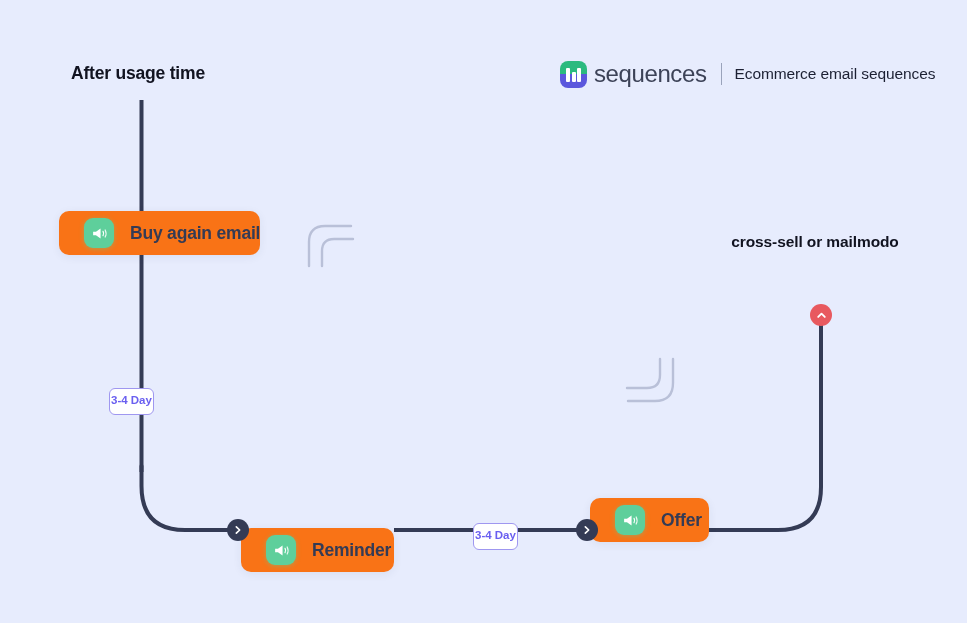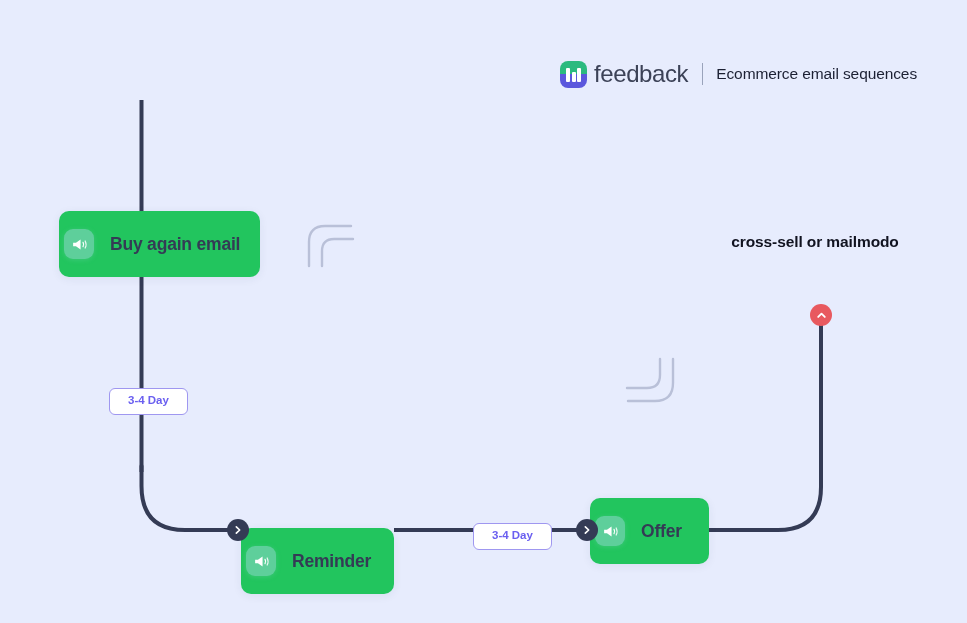--- a/index.html
+++ b/index.html
@@ -126,25 +126,25 @@
     color: #151a3e;
     letter-spacing: -0.8px;
     white-space: nowrap;
   }
 
   
   .node-card {
     position: absolute;
     display: flex;
     align-items: center;
-    background: #22c55e;
+    background: #f97316;
     border-radius: 10px;
     box-shadow: 0 2px 10px rgba(40, 50, 90, 0.07);
-    height: 66px;
-    padding: 0 22px 0 5px;
+    height: 44px;
+    padding: 0 22px 0 25px;
     box-sizing: border-box;
   }
   .node-icon {
     width: 30px;
     height: 30px;
     border-radius: 9px;
     background: #5ecf9b;
     flex: 0 0 auto;
     display: flex;
     align-items: center;
@@ -168,21 +168,21 @@
   
   .delay-badge {
     position: absolute;
     background: #ffffff;
     border: 1px solid #9f97f0;
     border-radius: 6px;
     color: #6a5ff0;
     font-size: 11.5px;
     font-weight: bold;
     line-height: 1;
-    padding: 6px 18px 7px;
+    padding: 6px 1px 7px;
     white-space: nowrap;
   }
   #delay-badge-1 { left: 109px; top: 388px; }
   #delay-badge-2 { left: 473px; top: 523px; }
 
   
   .marker {
     position: absolute;
     border-radius: 50%;
     display: flex;
@@ -243,25 +243,26 @@
   <div id="brand-bar">
     <div id="brand-logo-mark">
       <div class="lm-top"></div>
       <div class="lm-bot"></div>
       <div class="lm-bars">
         <span class="bar b1"></span>
         <span class="bar b2"></span>
         <span class="bar b3"></span>
       </div>
     </div>
-    <div id="brand-wordmark">feedback</div>
+    <div id="brand-wordmark">sequences</div>
     <div id="brand-divider"></div>
     <div id="brand-subtitle">Ecommerce email sequences</div>
   </div>
 
+  <div id="label-after-usage">After usage time</div>
 
   <div id="label-exit-to">
     <div>cross-sell or mailmodo</div>
   </div>
 
 
   <div class="node-card" id="node-buy-again">
     <span class="node-icon">
       <svg width="17" height="17" viewBox="0 0 24 24" xmlns="http://www.w3.org/2000/svg">
         <path d="M3 9.5 L3 14.5 L7 14.5 L13.5 19 L13.5 5 L7 9.5 Z" fill="#ffffff"></path>

